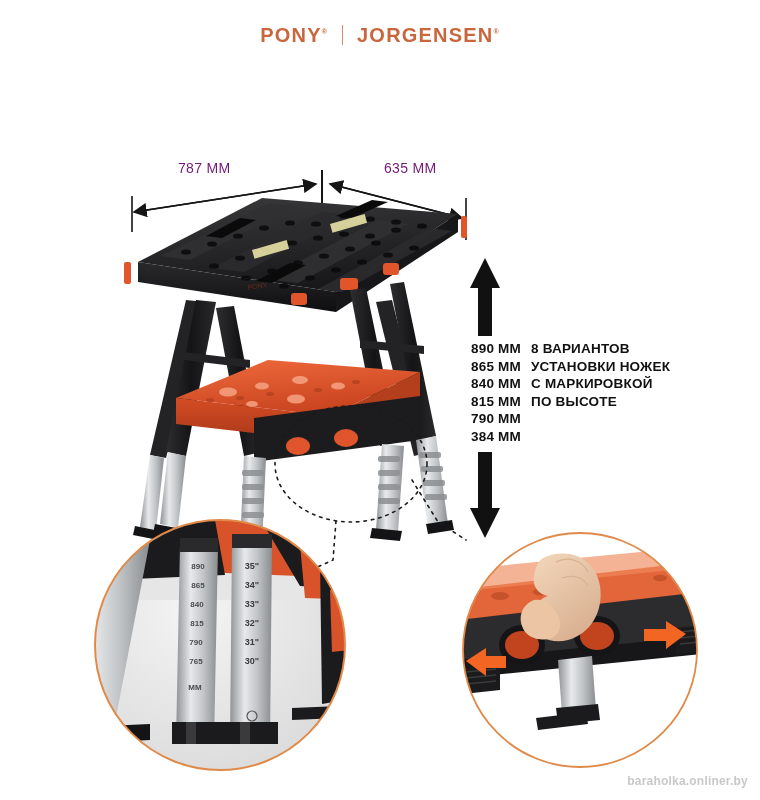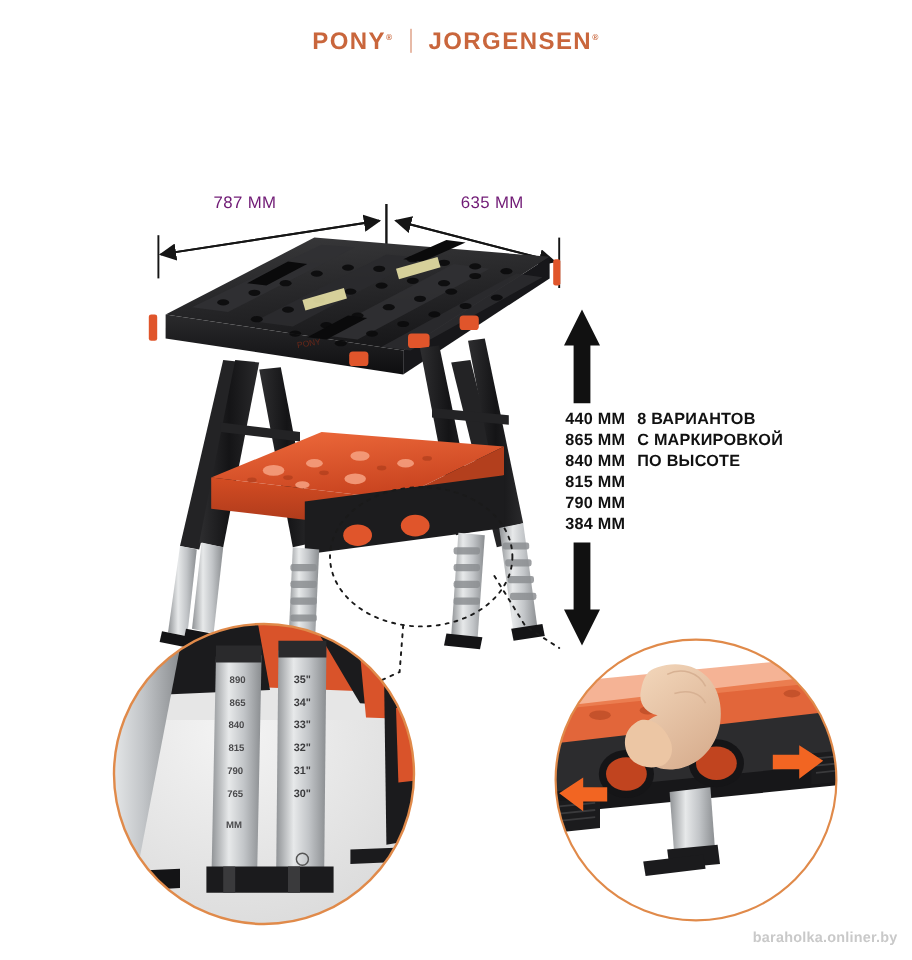--- a/index.html
+++ b/index.html
@@ -416,29 +416,30 @@
         </g>
       </g>
       <circle cx="580" cy="650" r="117" fill="none" stroke="#E08A4A" stroke-width="1.8"></circle>
     </g>
   </svg>
 
   <div class="dimlabel" id="dim-787">787 MM</div>
   <div class="dimlabel" id="dim-635">635 MM</div>
 
   <div class="heightlist">
-    <div>440 MM</div>
+    <div>890 MM</div>
     <div>865 MM</div>
     <div>840 MM</div>
     <div>815 MM</div>
     <div>790 MM</div>
     <div>384 MM</div>
   </div>
 
   <div class="caption">
     <div>8 ВАРИАНТОВ</div>
+    <div>УСТАНОВКИ НОЖЕК</div>
     <div>С МАРКИРОВКОЙ</div>
     <div>ПО ВЫСОТЕ</div>
   </div>
 
   <div class="watermark">baraholka.onliner.by</div>
 
 </div>
 
 </body></html>

